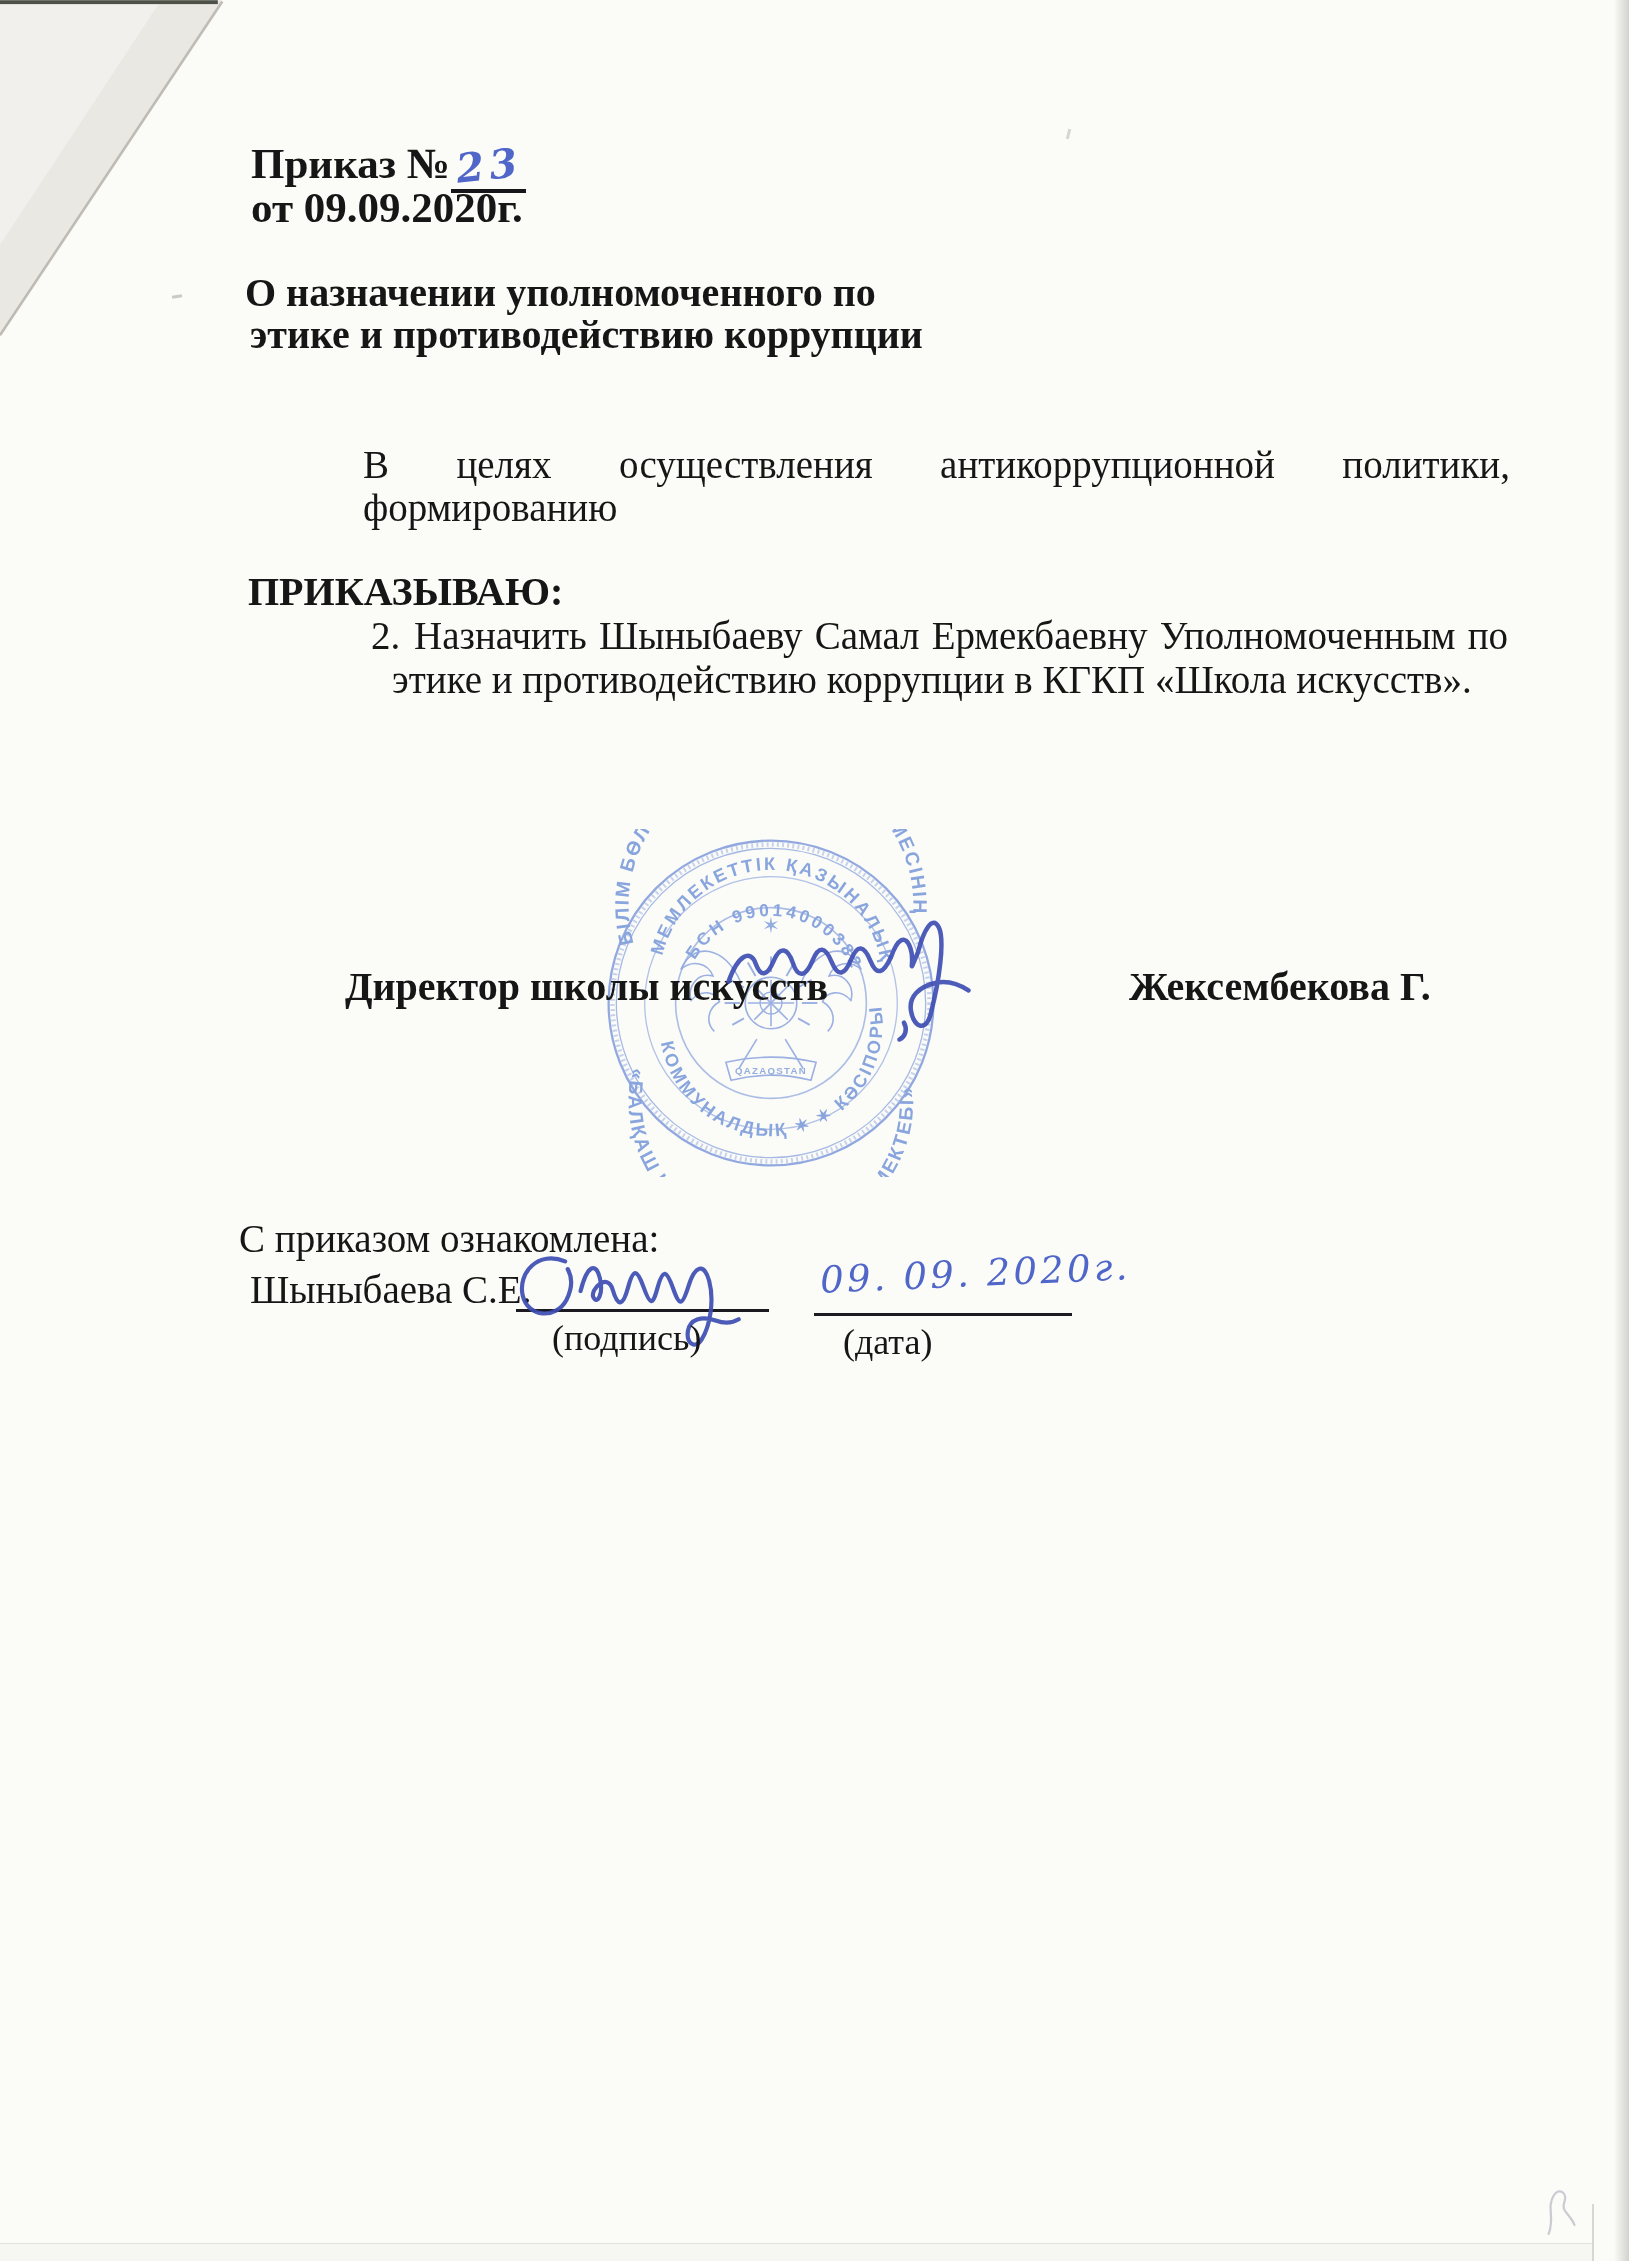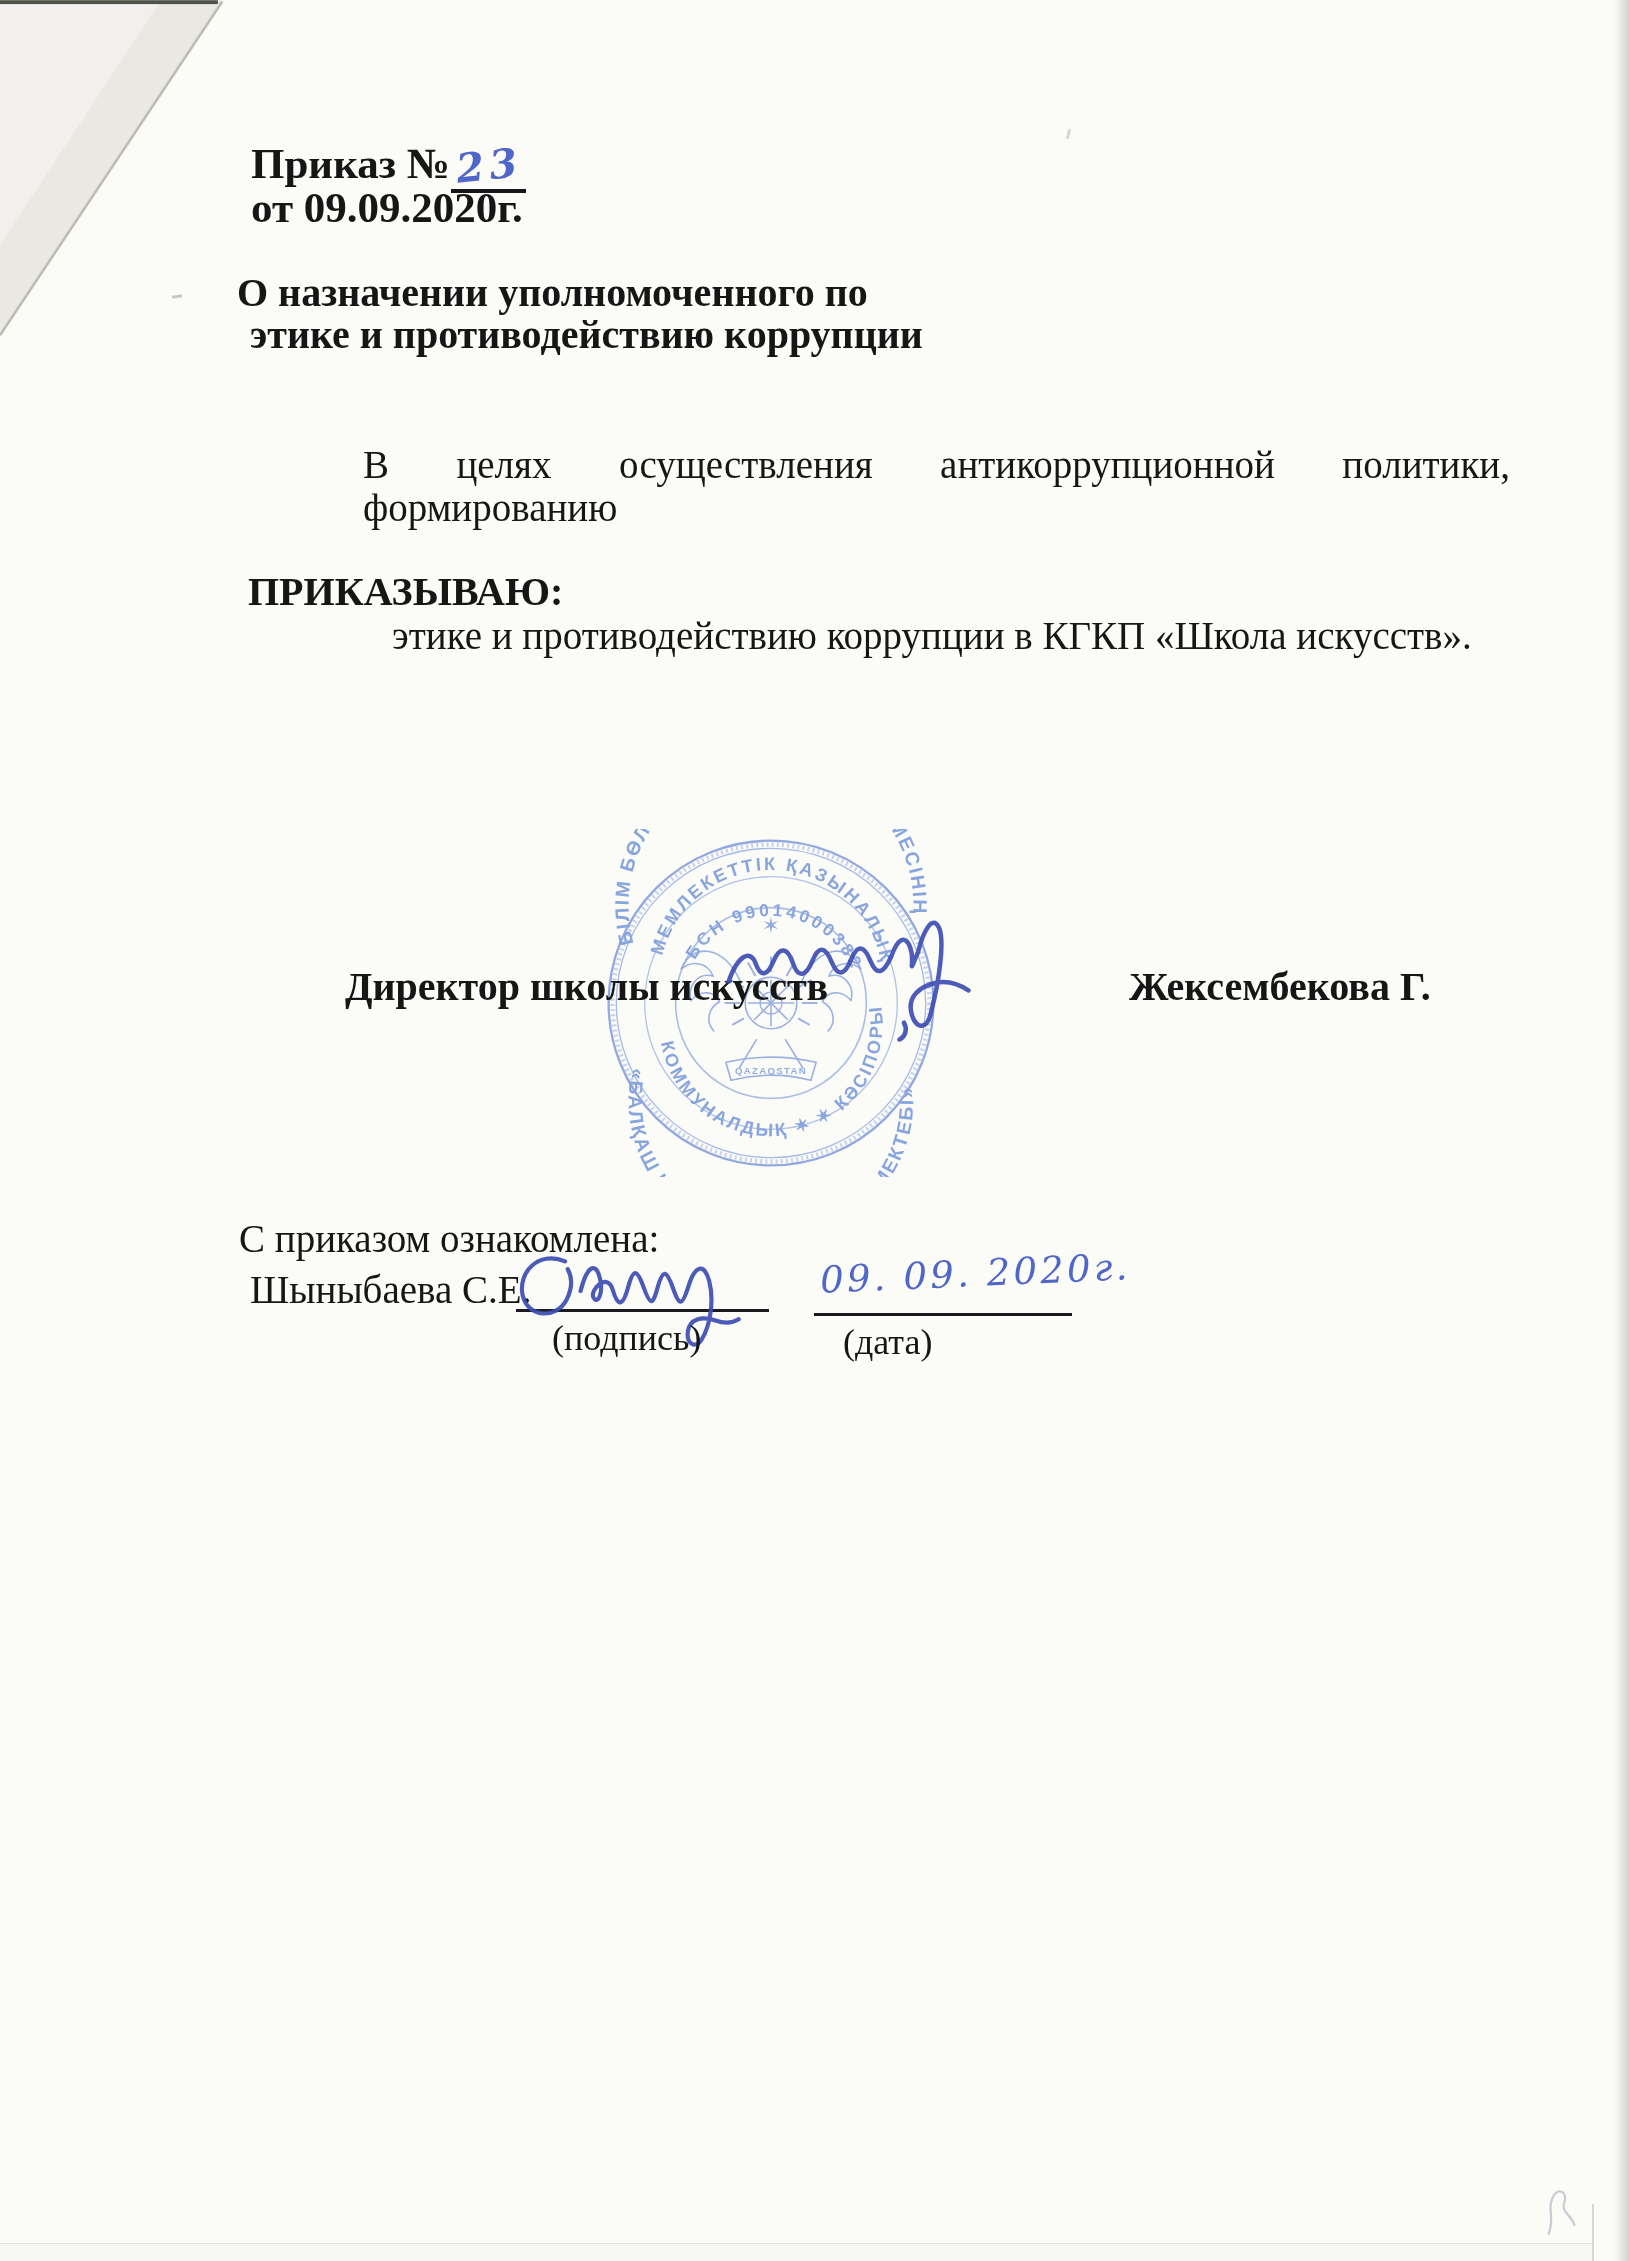--- a/index.html
+++ b/index.html
@@ -115,29 +115,30 @@
       <text x="0" y="110" text-anchor="middle" font-size="15" letter-spacing="2" fill="#7193d8" stroke="none" font-family="Liberation Sans, sans-serif" font-weight="bold">QAZAQSTAN</text>
     </g>
   </svg>
 </div>
 
 <div class="txt hdr-line" style="left:251px;top:141px;">
   <span>Приказ №</span><span class="hw-num-wrap"><span class="hw hw-num">23</span></span>
 </div>
 <div class="txt hdr-line" style="left:251px;top:185px;">от 09.09.2020г.</div>
 
-<div class="txt title-line" style="left:237px;top:271px;">О назначении уполномоченного по</div>
+<div class="txt title-line" style="left:245px;top:271px;">О назначении уполномоченного по</div>
 <div class="txt title-line" style="left:250px;top:313px;">этике и противодействию коррупции</div>
 
 <div class="par">
   <div class="jline indent">В целях осуществления антикоррупционной политики, формированию</div>
 </div>
 <div class="resolve">ПРИКАЗЫВАЮ:</div>
 
 <div class="list">
+  <div class="jline"><span class="num">2.</span><span>Назначить Шыныбаеву Самал Ермекбаевну Уполномоченным по</span></div>
   <div class="cont">этике и противодействию коррупции в КГКП «Школа искусств».</div>
 </div>
 
 <div class="txt b dir-label">Директор школы искусств</div>
 <div class="txt b dir-name">Жексембекова Г.</div>
 
 <div class="abs" style="left:709px;top:877px;">
   <svg width="426" height="187" viewBox="0 0 660 290">
     <g fill="none" stroke="#3e4eb2" stroke-width="7" stroke-linecap="round" stroke-linejoin="round" opacity="0.92">
       <path d="M30,162 C45,120 64,112 72,134 S90,154 100,130 S122,110 130,134 S150,154 160,130 S180,108 190,132 S210,152 220,128 S240,106 250,130 S270,150 282,124 C292,96 304,88 312,110 C320,132 306,158 324,116 C332,84 346,58 356,78 C366,98 356,164 344,210 C338,240 318,236 313,208 C309,186 325,170 352,164 C372,160 390,168 402,176"></path>

